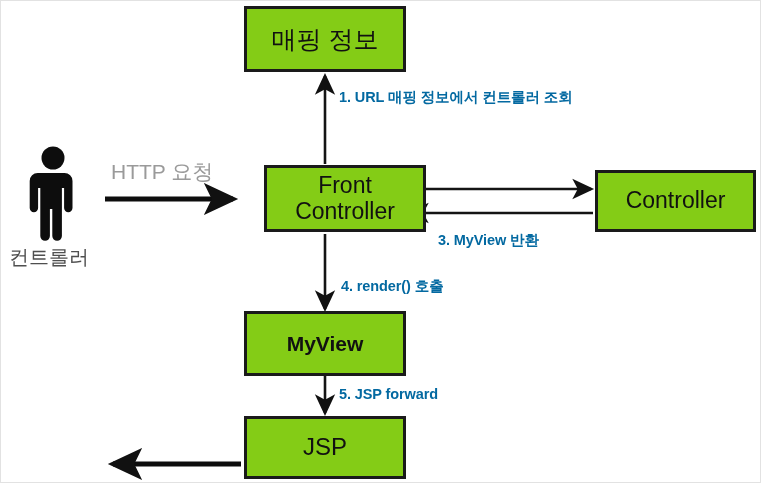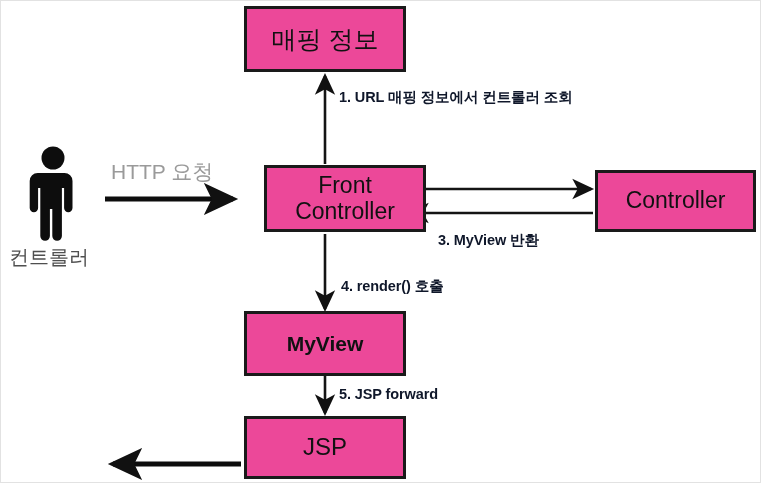--- a/index.html
+++ b/index.html
@@ -12,21 +12,21 @@
     width:761px;
     height:483px;
     background:#ffffff;
     border:1px solid #e2e2e2;
     box-sizing:border-box;
     overflow:hidden;
   }
   .box{
     position:absolute;
     box-sizing:border-box;
-    background:#ec4899;
+    background:#84cc16;
     border:3px solid #1a1a1a;
     display:flex;
     align-items:center;
     justify-content:center;
     text-align:center;
     color:#111111;
     line-height:1.12;
   }
   .box-label{
     display:block;
@@ -35,21 +35,21 @@
   
   #box-mapping{ left:243px; top:5px;   width:162px; height:66px; font-size:25px; }
   #box-front{   left:243px; top:164px; width:162px; height:67px; font-size:23px;margin-left:20px; }
   #box-controller{ left:594px; top:169px; width:161px; height:62px; font-size:23px; }
   #box-myview{  left:243px; top:310px; width:162px; height:65px; font-size:21px; font-weight:bold;}
   #box-jsp{     left:243px; top:415px; width:162px; height:63px; font-size:24px; }
 
   
   .step-label{
     position:absolute;
-    color:#0f172a;
+    color:#0369a1;
     font-size:14.5px;
     font-weight:bold;
     white-space:nowrap;
     letter-spacing:-0.1px;
   }
   #label-1{ left:338px; top:87px; }
   #label-2{ left:432px; top:150px; }
   #label-3{ left:437px; top:230px; }
   #label-4{ left:340px; top:276px; }
   #label-5{ left:338px; top:385px; }

